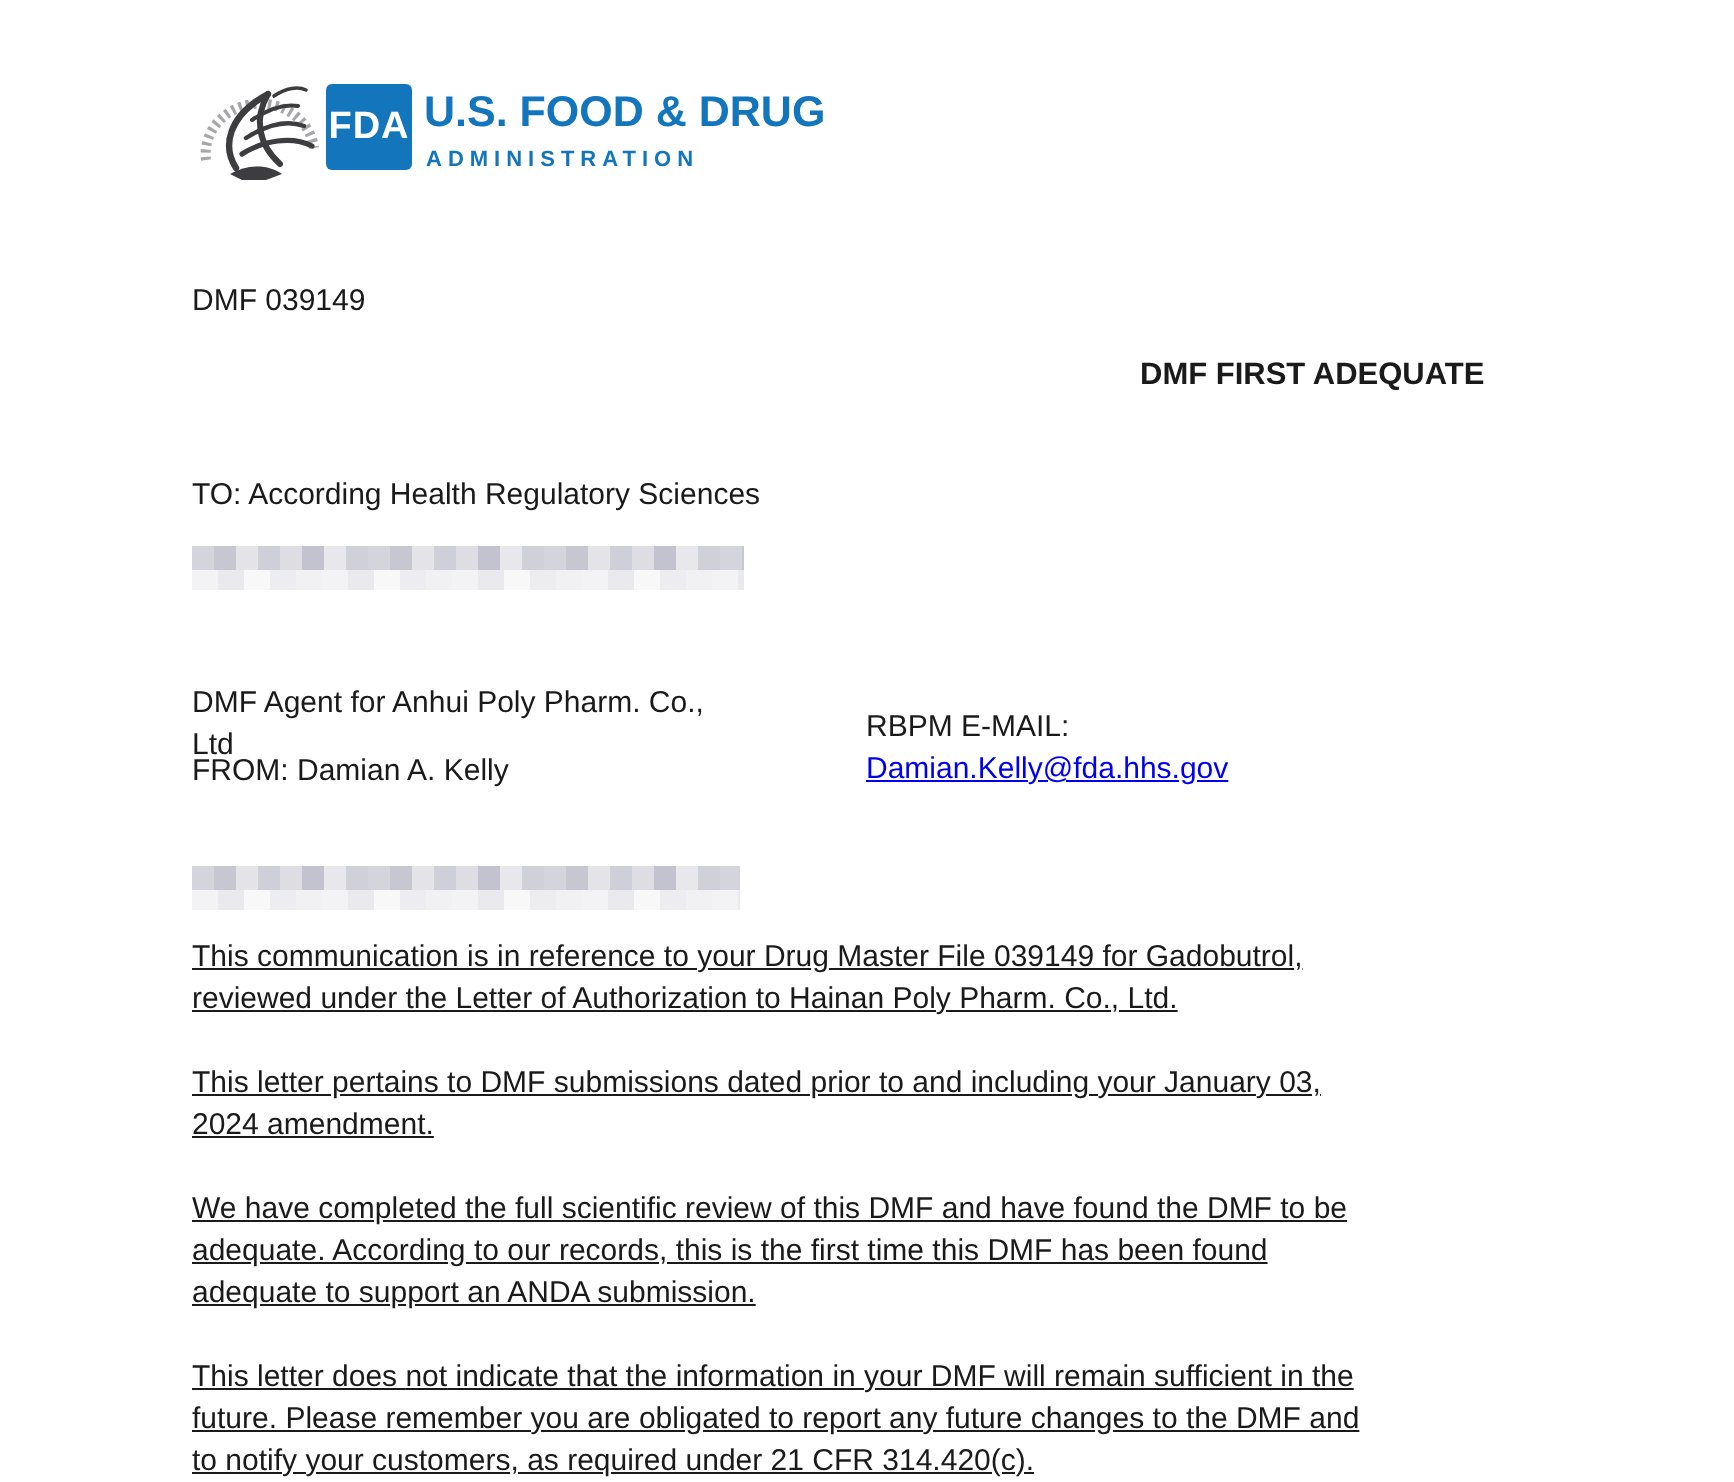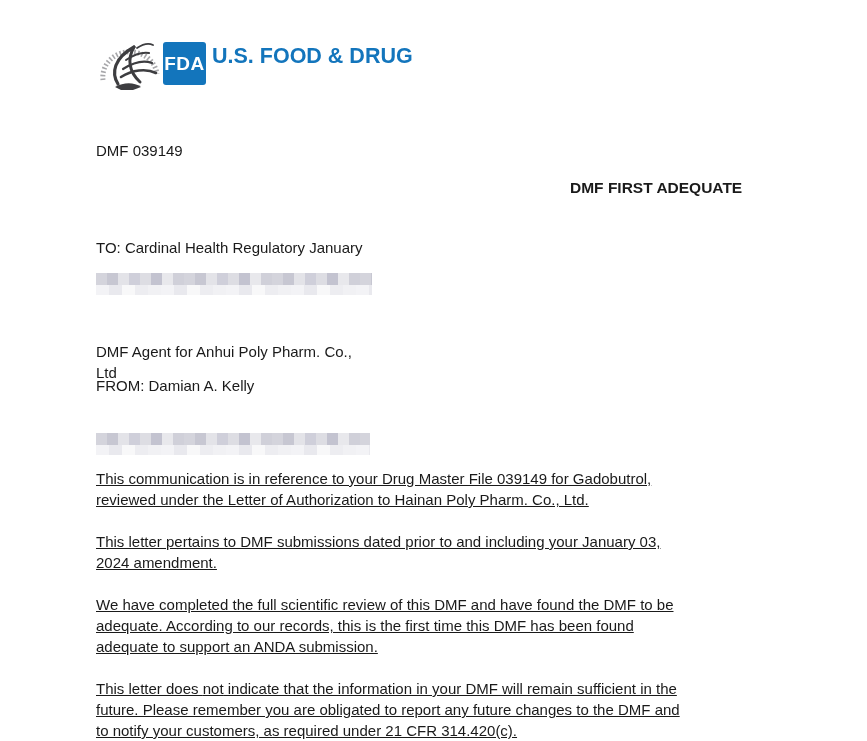--- a/index.html
+++ b/index.html
@@ -77,36 +77,41 @@
         <path d="M33 28 C42 22 50 20 56 21" stroke-width="2"></path>
         <path d="M44 16 C50 12 56 11 60 13" stroke-width="1.8"></path>
       </g>
       <path d="M22 55 C31 50 41 50 48 55 L40 58 L28 58 Z" fill="#3d3d40"></path>
     </svg>
   </div>
 
   <div class="abs fda-box" style="background: rgb(19, 117, 188);">FDA</div>
 
   <div class="abs org-name" style="color: rgb(19, 117, 188); text-align: center;">U.S. FOOD &amp; DRUG</div>
+  <div class="abs org-sub" style="color: rgb(19, 117, 188);">ADMINISTRATION</div>
 
   <div class="abs dmf-number">DMF 039149</div>
 
   <div class="abs letter-title">DMF FIRST ADEQUATE</div>
 
-  <div class="abs to-line">TO: Cardinal Health Regulatory January</div>
+  <div class="abs to-line">TO: According Health Regulatory Sciences</div>
 
   <div class="abs redact redact-1">
     <div class="row-top"></div>
     <div class="row-bottom"></div>
   </div>
 
 
   <div class="abs agent-line preline">DMF Agent for Anhui Poly Pharm. Co.,
 Ltd</div>
 
+  <div class="abs rbpm-block">
+    <div>RBPM E-MAIL:</div>
+    <a href="#" class="mail-link" style="color: rgb(0, 0, 238);">Damian.Kelly@fda.hhs.gov</a>
+  </div>
 
   <div class="abs from-line">FROM: Damian A. Kelly</div>
 
   <div class="abs redact redact-2">
     <div class="row-top"></div>
     <div class="row-bottom"></div>
   </div>
 
   <div class="abs letter-body">
     <p class="preline">This communication is in reference to your Drug Master File 039149 for Gadobutrol,

